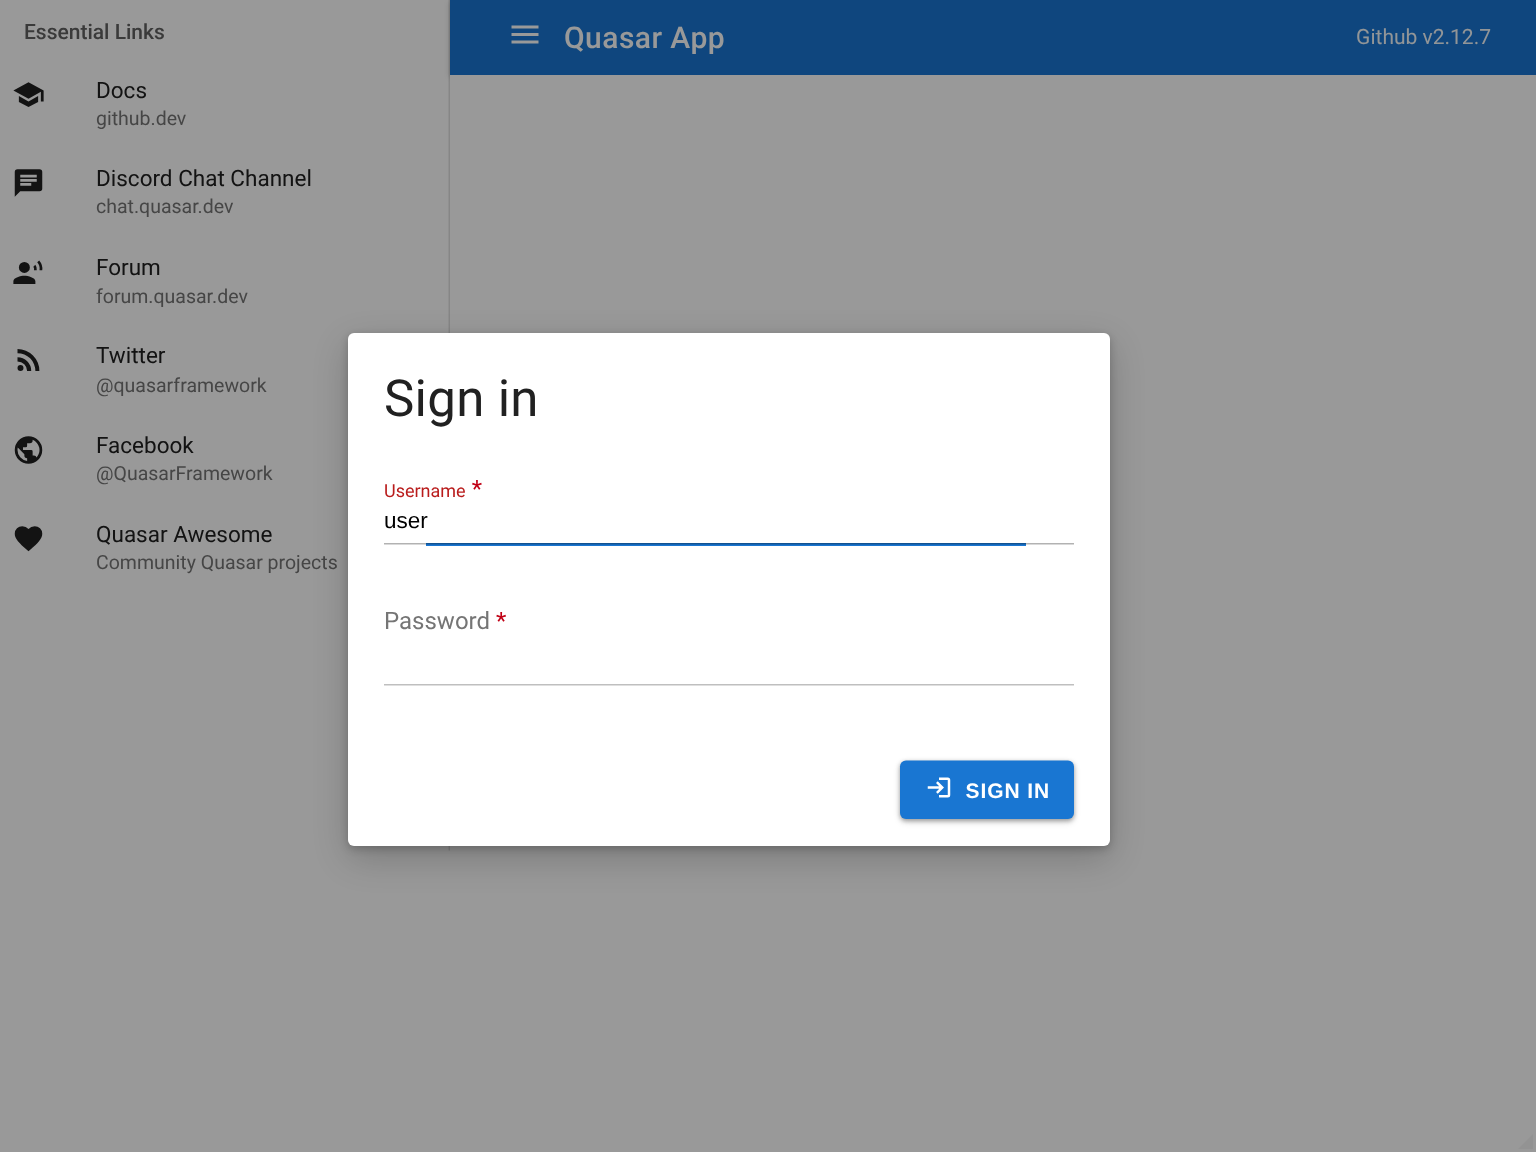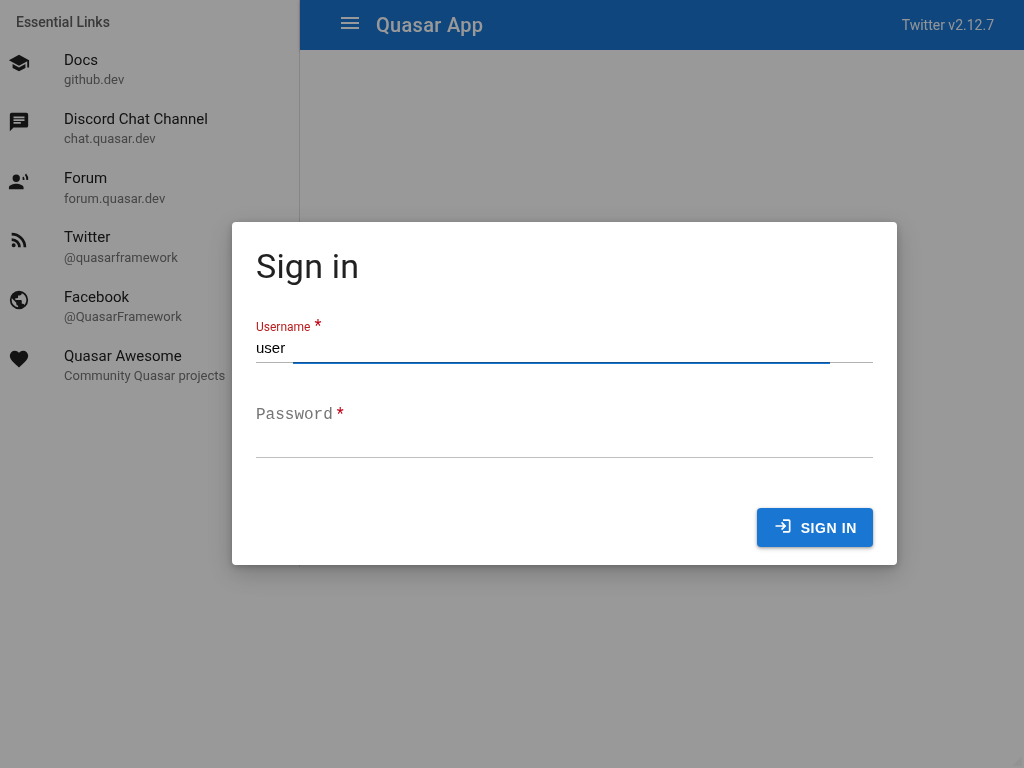--- a/index.html
+++ b/index.html
@@ -30,30 +30,30 @@
   .link-caption { font-size: 13px; color: #757575; line-height: 1.3; margin-top: 2px; }
 
   
   .page-bg { position: absolute; left: 300px; top: 50px; right: 0; bottom: 0; background: #fff; }
 
   
   .overlay { position: absolute; inset: 0; background: rgba(0,0,0,0.4); }
 
   
   .dialog {
-    position: absolute; left: 232px; top: 222px; width: 665px;
+    position: absolute; left: 232px; top: 222px; width: 508px;
     background: #fff; border-radius: 4px; box-shadow: 0 8px 24px rgba(0,0,0,0.2), 0 2px 6px rgba(0,0,0,0.2);
     padding: 24px 24px 18px 24px;
   }
   .dialog-title { font-size: 34px; font-weight: 400; letter-spacing: 0.2px; margin-bottom: 30px; }
 
   .field { margin-bottom: 40px; }
   .field-top { display: flex; align-items: baseline; }
   .float-label { font-size: 12px; color: #b91c1c; }
-  .static-label { font-size: 16px; color: #757575; font-family: Liberation Mono, monospace; }
+  .static-label { font-size: 16px; color: #757575; }
   .req { color: #c10015; margin-left: 4px; font-size: inherit; }
   .input {
     width: 100%; border: none; border-bottom: 1px solid rgba(0,0,0,0.3);
     font-size: 15px; padding: 4px 0 6px 0; outline: none; background: transparent;
   }
   .focus-bar { height: 2px; width: 87%; background: #1976d2; margin-top: -1px; margin-left: 6%; }
   .field.no-float .input { border-bottom: 1px solid rgba(0,0,0,0.25); height: 0; padding: 0; margin-top: 6px; }
 
   .actions { display: flex; justify-content: flex-end; margin-top: 50px; }
   .signin-btn {
@@ -154,21 +154,21 @@
 
 <div class="header" data-interactable="false">
   <div class="menu-btn" data-interactable="true">
     <span data-interactable="false">
       <svg viewBox="0 0 24 24" width="24" height="24" fill="#fff">
           <path d="M3 6h18v2H3V6zm0 5h18v2H3v-2zm0 5h18v2H3v-2z"></path>
         </svg>
     </span>
   </div>
   <div class="app-title" data-interactable="false">Quasar App</div>
-  <div class="version" data-interactable="false">Twitter v2.12.7</div>
+  <div class="version" data-interactable="false">Github v2.12.7</div>
 </div>
 
 <div class="page-bg" data-interactable="false"></div>
 
 <div class="overlay" data-interactable="true"></div>
 
 <div class="dialog" data-interactable="false">
   <div class="dialog-title" data-interactable="false">Sign in</div>
 
   <div class="field" data-interactable="false">

